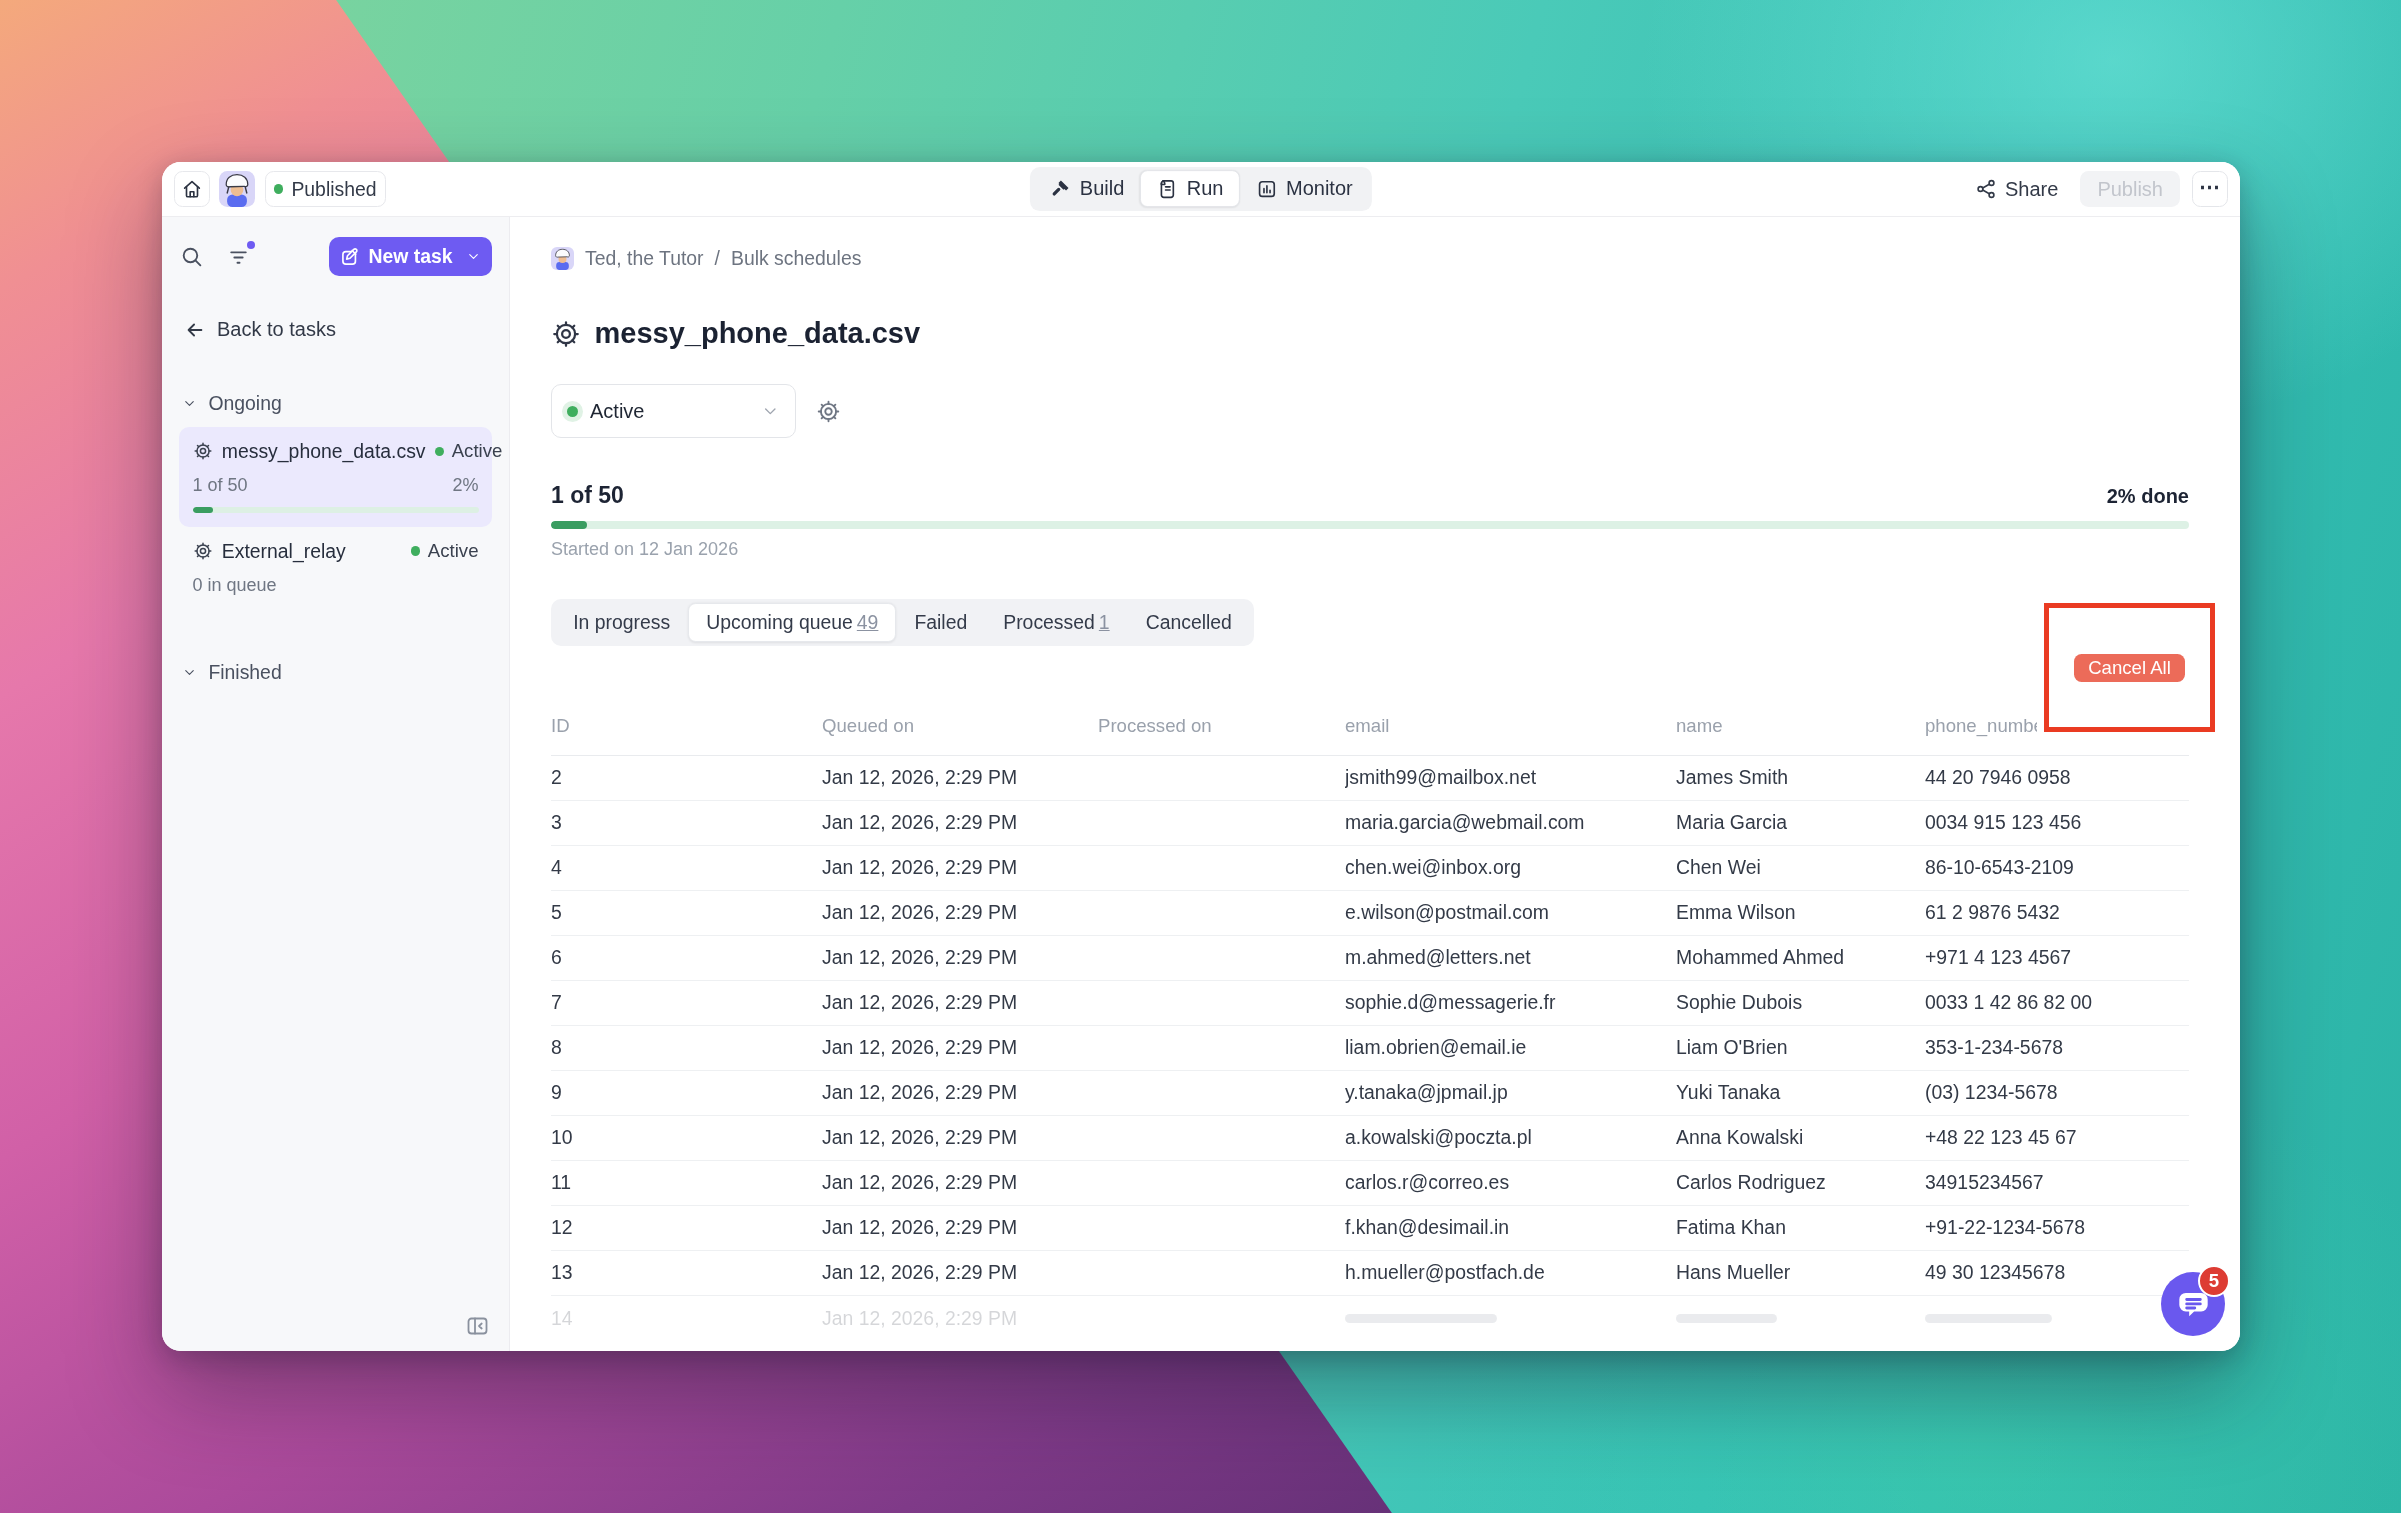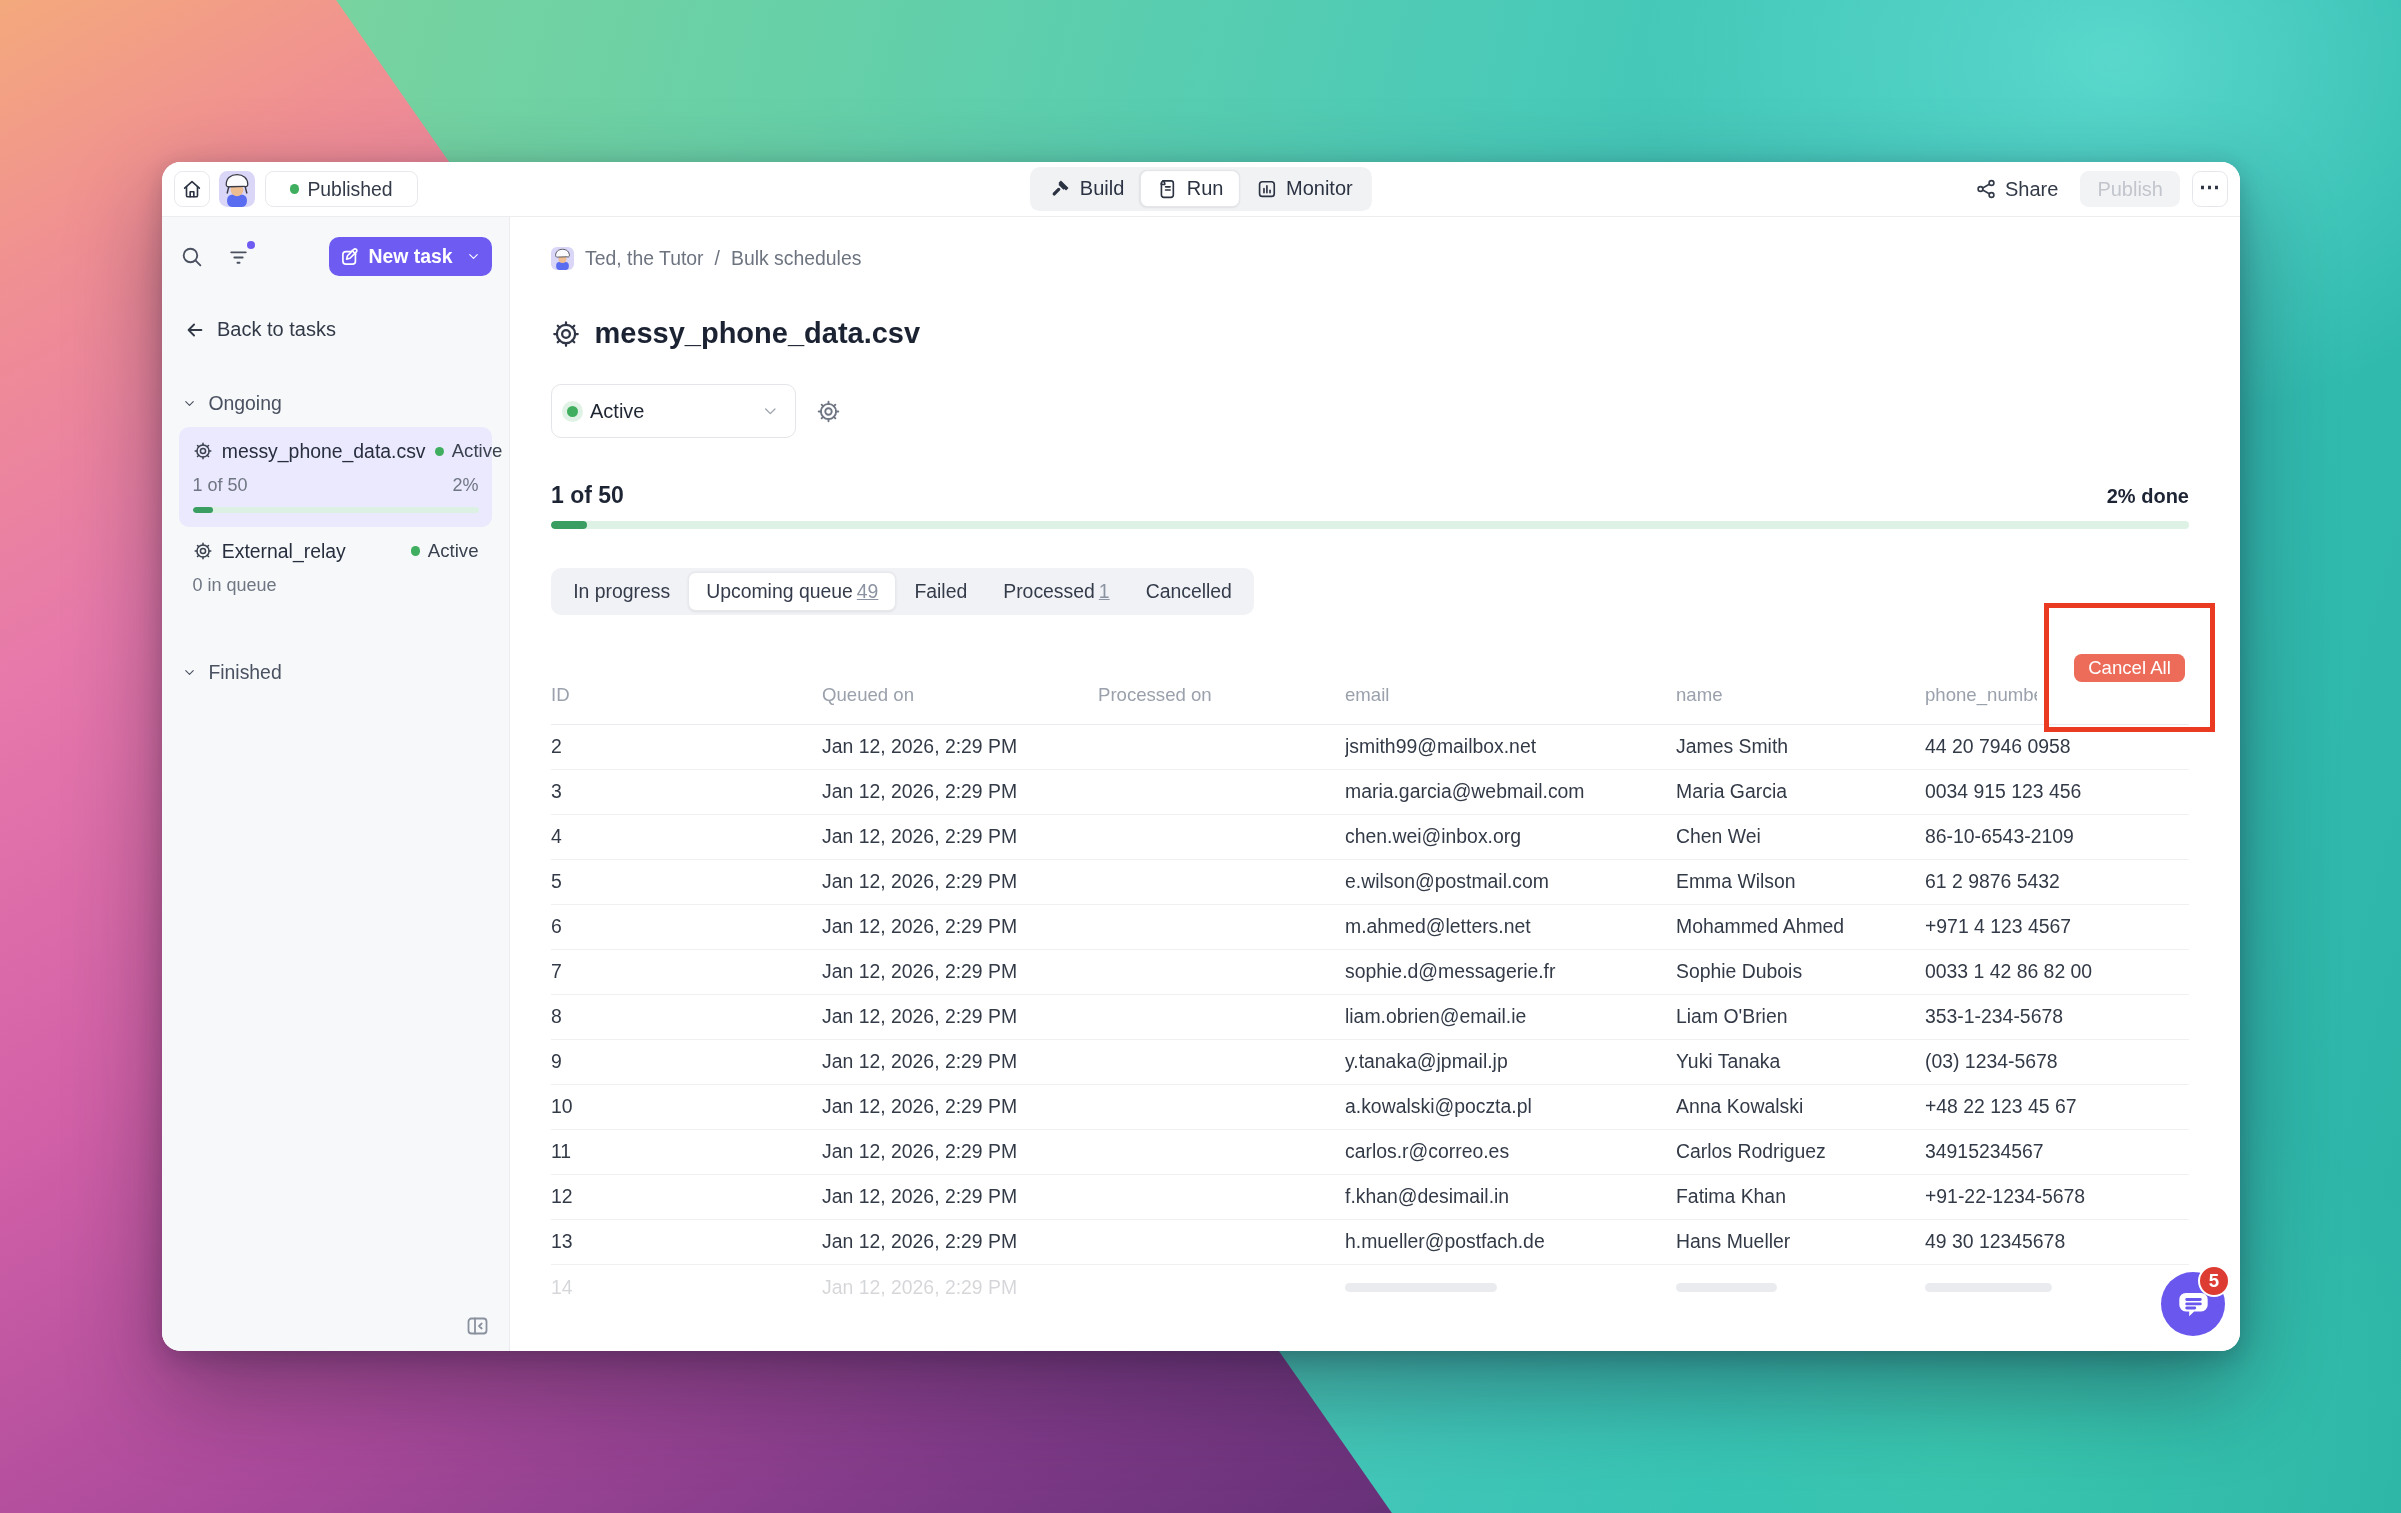--- a/index.html
+++ b/index.html
@@ -28,21 +28,21 @@
 
   
   .topbar { height: 55px; display: flex; align-items: center; padding: 0 12px;
     border-bottom: 0.8px solid #ededf0; position: relative; background: #fff; }
   .tb-left { display: flex; align-items: center; gap: 9.3px; }
   .sq-btn { width: 36px; height: 36px; border: 0.8px solid #e7e8ec; border-radius: 8.5px;
     display: flex; align-items: center; justify-content: center; color: #2c3342; background: #fff; }
   .avatar { width: 36px; height: 36px; border-radius: 8.5px; background: #d9d6f8; overflow: hidden;
     display: flex; align-items: center; justify-content: center; }
   .pill { height: 36px; border: 0.8px solid #e7e8ec; border-radius: 8.5px; display: flex;
-    align-items: center; gap: 8.5px; padding: 0 24px; font-size: 19.4px; color: #333a48; font-weight: 500; }
+    align-items: center; gap: 8.5px; padding: 0 8px; font-size: 19.4px; color: #333a48; font-weight: 500; }
   .dot { width: 9.3px; height: 9.3px; border-radius: 50%; background: #3fae5e; }
 
   .tb-center { position: absolute; left: 50%; top: 50%; transform: translate(-50%,-50%); }
   .seg { display: inline-flex; background: #f1f2f4; border-radius: 10px; padding: 3.4px; align-items: center; }
   .seg-item { display: flex; align-items: center; gap: 8.5px; padding: 0 15px; height: 37px;
     border-radius: 7.6px; font-size: 20px; color: #2b3242; font-weight: 500; border: 0.8px solid transparent; }
   .seg-item.active { background: #fff; border-color: #e3e5e9; box-shadow: 0 0.8px 1.7px rgba(0,0,0,.07); }
 
   .tb-right { margin-left: auto; display: flex; align-items: center; gap: 12px; }
   .ghost-btn { display: flex; align-items: center; gap: 8.5px; padding: 0 10px; height: 36px;
@@ -388,20 +388,21 @@
         </button>
       </div>
 
       <div class="prog-head">
         <span class="prog-count">1 of 50</span>
         <span class="prog-done">2% done</span>
       </div>
       <div class="bar main-bar">
         <div class="bar-fill" style="width: 2.2%;"></div>
       </div>
+      <div class="started">Started on 12 Jan 2026</div>
 
       <div class="queue-row">
         <div class="tabs">
           <div class="tab">
             <span>In progress</span>
 
           </div>
           <div class="tab active">
             <span>Upcoming queue</span>
             <span class="tab-count">49</span>

